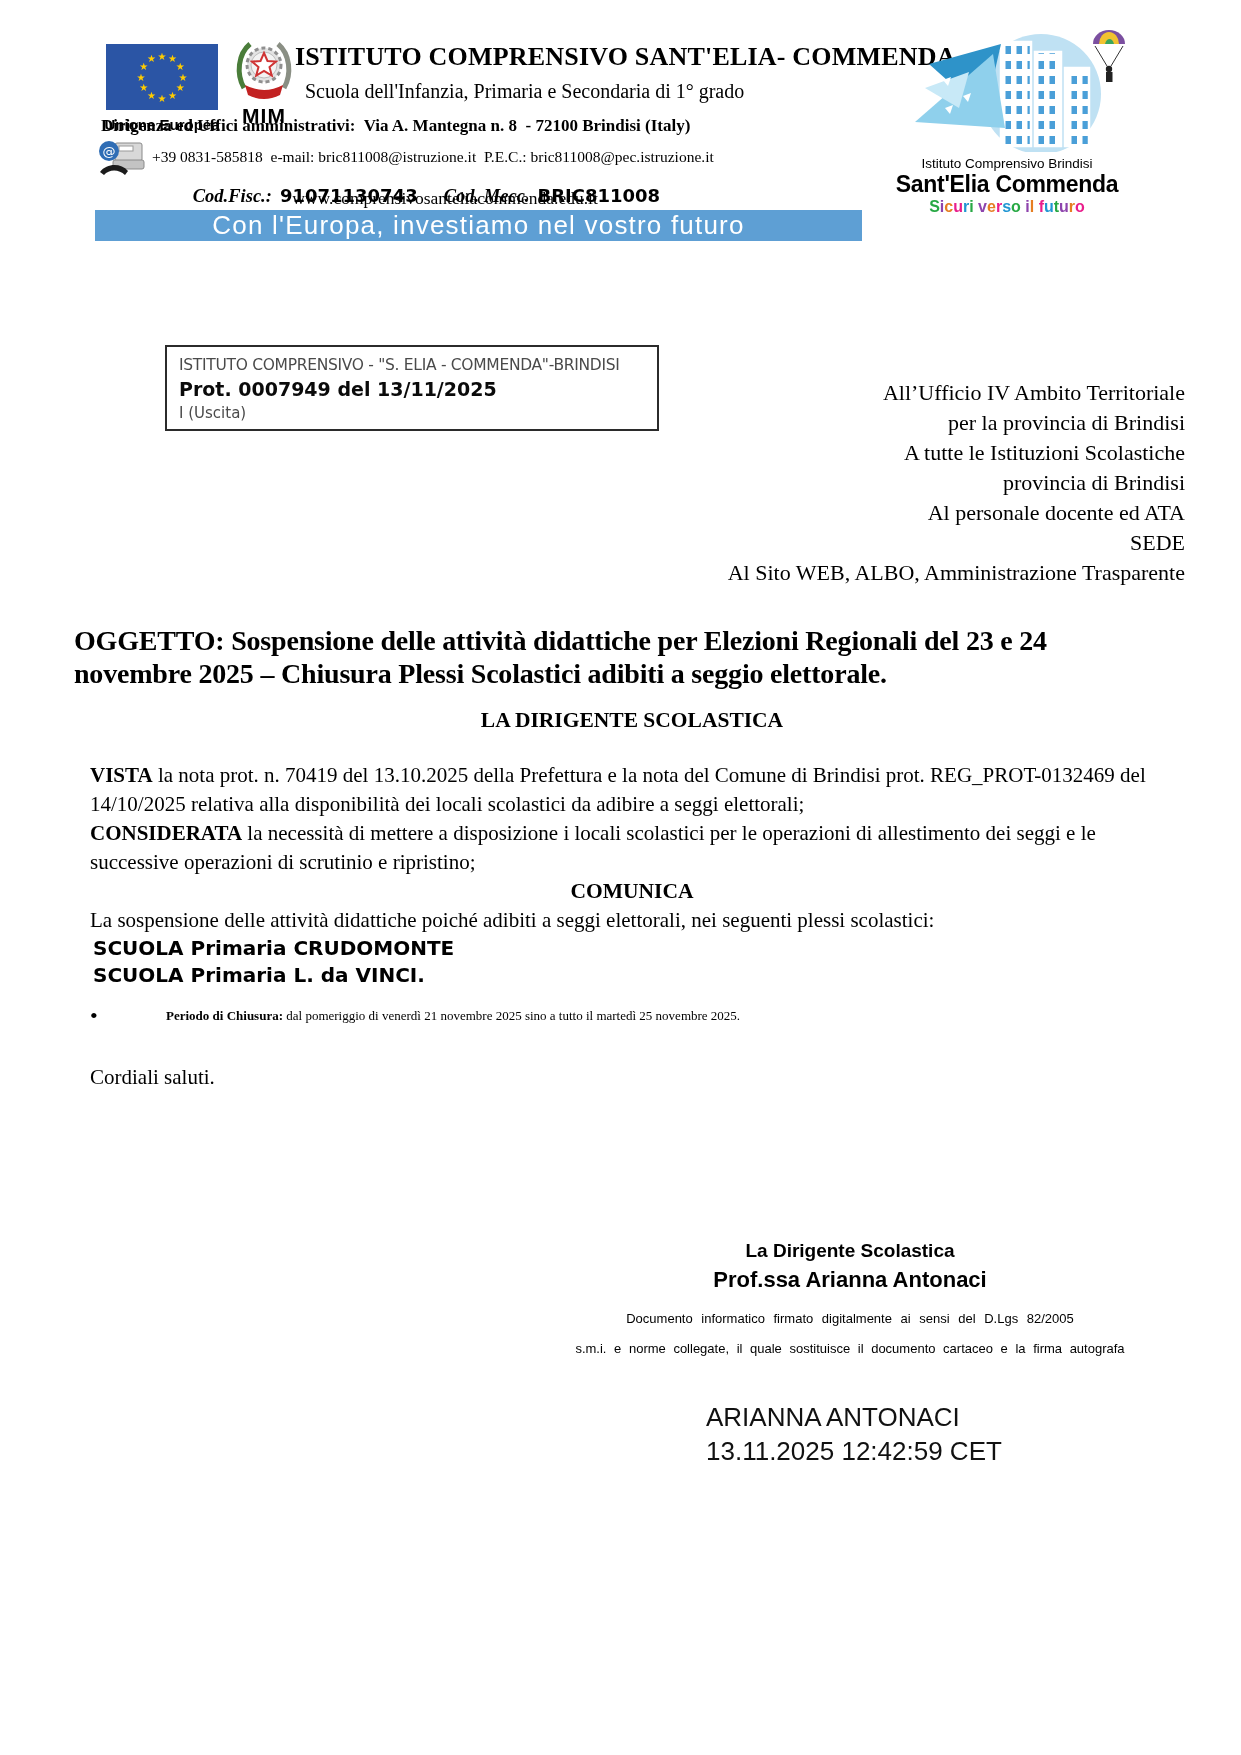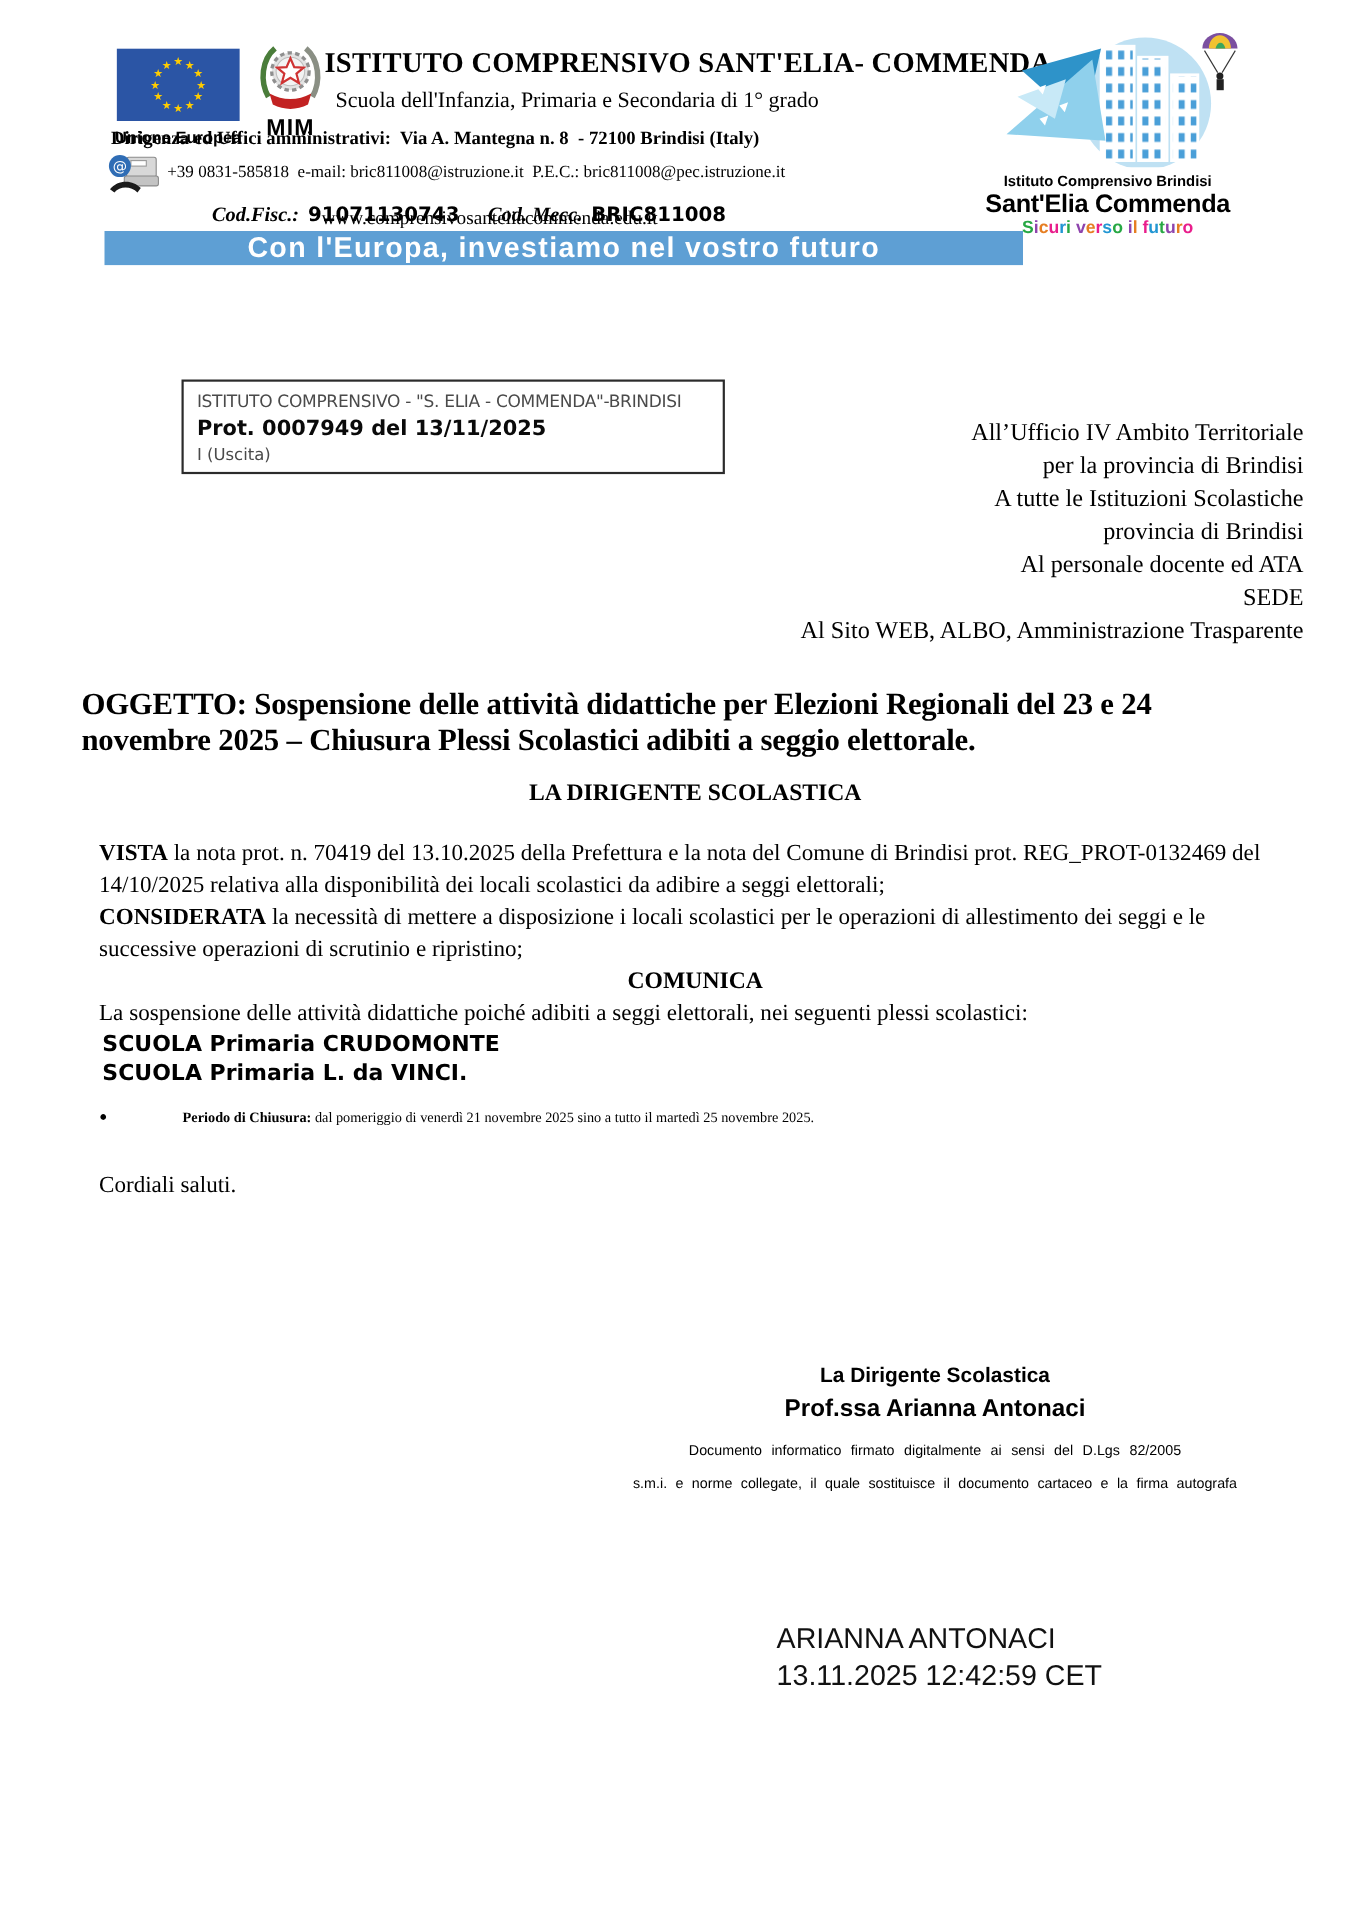--- a/index.html
+++ b/index.html
@@ -18,27 +18,27 @@
   .head-title     { position:absolute; left:200px; top:6px; width:620px; font-size:26px; font-weight:bold; letter-spacing:0.2px; white-space:pre; }
   .head-subtitle  { position:absolute; left:210px; top:44px; width:600px; font-size:20px; white-space:pre; }
   .head-addr      { position:absolute; left:6px;  top:80px;  width:700px; font-size:17px; font-weight:bold; white-space:pre; }
   .contact-row    { position:absolute; left:2px;  top:102px; width:720px; display:flex; align-items:center; gap:5px; }
   .contact-text   { font-size:15.5px; white-space:pre; }
   .cod-row        { position:absolute; left:70px; top:128px; white-space:pre; font-size:18.5px; }
   .cod-label      { font-style:italic; font-weight:bold; }
   .cod-value      { font-family:"DejaVu Sans", sans-serif; font-weight:bold; font-size:18px; margin:0 26px 0 8px; }
   .website        { position:absolute; left:30px; top:152px; width:640px; text-align:center; font-size:17.5px; }
   .banner {
-    position:absolute; left:0; top:174px; width:835px; height:31px;
+    position:absolute; left:0; top:174px; width:767px; height:31px;
     display:flex; align-items:center; justify-content:center;
-    color:#fff; font-family:"Liberation Sans", sans-serif; font-weight:bold;
+    color:#fff; font-family:"Liberation Sans", sans-serif; font-weight:normal;
     font-size:26px; letter-spacing:1.2px; white-space:pre;
   }
   .logo-wrap   { position:absolute; left:766px; top:-8px; width:292px; text-align:center; }
-  .logo-line1  { font-family:"Liberation Sans", sans-serif; font-weight:bold; font-size:13.5px; margin-top:0px; }
+  .logo-line1  { font-family:"Liberation Sans", sans-serif; font-weight:normal; font-size:13.5px; margin-top:0px; }
   .logo-line2  { font-family:"Liberation Sans", sans-serif; font-weight:bold; font-size:23px; letter-spacing:-0.3px; }
   .logo-motto  { font-family:"Liberation Sans", sans-serif; font-weight:bold; font-size:16px; }
 
   
   .stamp {
     position:absolute; left:165px; top:345px; width:494px;
     border:2px solid #2b2b2b; padding:9px 12px 7px;
     font-family:"DejaVu Sans", sans-serif; background:#fff;
   }
   .stamp-line1 { font-size:15.5px; color:#4a4a4a; letter-spacing:-0.3px; white-space:pre; }
@@ -63,21 +63,21 @@
   .b-text { flex:1; }
   .closing { margin-top:30px; }
 
   
   .sig { position:absolute; top:1240px; left:505px; width:690px; text-align:center; font-family:"Liberation Sans", sans-serif; }
   .sig-role { font-size:19px; font-weight:bold; }
   .sig-name { font-size:22px; font-weight:bold; margin-top:5px; }
   .sig-disc1 { margin-top:18px; font-size:13px; word-spacing:5px; }
   .sig-disc2 { margin-top:15px; font-size:13px; word-spacing:4px; }
 
-  .digital { position:absolute; top:1472px; left:706px; font-family:"Liberation Sans", sans-serif; font-size:26px; line-height:34px; color:#111; }
+  .digital { position:absolute; top:1400px; left:706px; font-family:"Liberation Sans", sans-serif; font-size:26px; line-height:34px; color:#111; }
 </style>
 </head>
 <body>
 
 <div class="page">
 
   <div class="letterhead">
 
     <div class="eu-flag-wrap">
       <svg width="112" height="66" viewBox="0 0 112 66">

